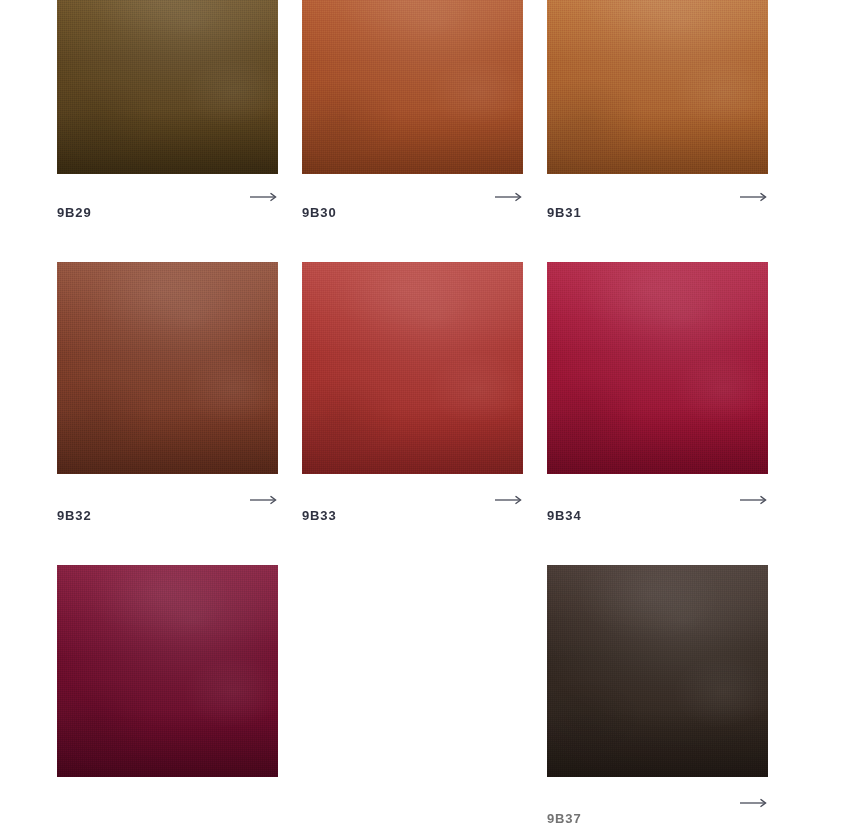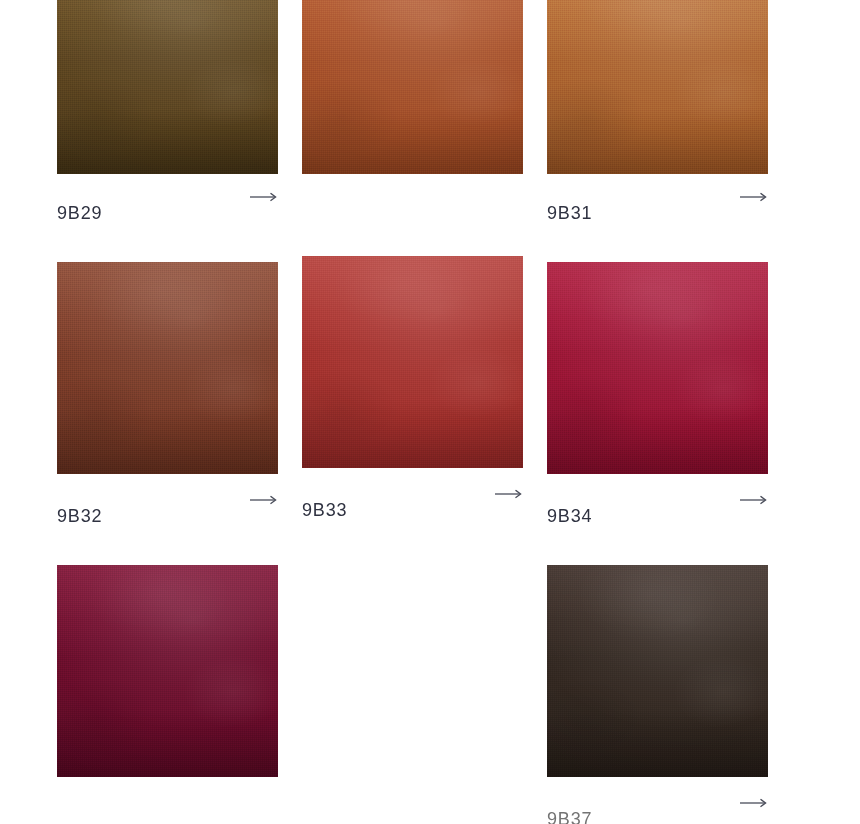--- a/index.html
+++ b/index.html
@@ -83,22 +83,22 @@
     position: absolute;
     left: 0;
     width: 221px;
     height: 20px;
     display: flex;
     align-items: center;
     justify-content: space-between;
   }
 
   .swatch-code {
-    font-size: 18px;
-    font-weight: 400;
+    font-size: 13px;
+    font-weight: 700;
     letter-spacing: 0.85px;
     color: #2f3241;
     line-height: 20px;
     white-space: nowrap;
     margin-top: 32px;
   }
 
   .swatch-arrow {
     display: block;
     width: 28px;
@@ -129,20 +129,29 @@
       </span>
     </div>
   </div>
 
   <div class="swatch-card" style="left:302px; top:-30px;">
     <div class="swatch-image" style="height: 204px; background: linear-gradient(178deg, rgb(187, 99, 55) 0%, rgb(169, 82, 42) 42%, rgb(169, 82, 42) 68%, rgb(138, 63, 29) 100%);">
       <div class="mottle"></div>
       <div class="weave"></div>
       <div class="sheen"></div>
     </div>
+    <div class="swatch-meta" style="top:217px;">
+      <span class="swatch-code" style="color: rgb(47, 50, 65);">9B30</span>
+      <span class="swatch-arrow" style="color: rgb(74, 77, 90);">
+        <svg viewBox="0 0 28 10" width="28" height="10" aria-hidden="true">
+          <path d="M0 5 H25" stroke="currentColor" stroke-width="1.3" fill="none"></path>
+          <path d="M21 1.6 L25.6 5 L21 8.4" stroke="currentColor" stroke-width="1.3" fill="none" stroke-linecap="square"></path>
+        </svg>
+      </span>
+    </div>
   </div>
 
   <div class="swatch-card" style="left:547px; top:-30px;">
     <div class="swatch-image" style="height: 204px; background: linear-gradient(178deg, rgb(194, 124, 66) 0%, rgb(175, 102, 48) 42%, rgb(175, 102, 48) 68%, rgb(143, 78, 32) 100%);">
       <div class="mottle"></div>
       <div class="weave"></div>
       <div class="sheen"></div>
     </div>
     <div class="swatch-meta" style="top:217px;gap:8px;">
       <span class="swatch-code" style="color: rgb(47, 50, 65);">9B31</span>
@@ -165,21 +174,21 @@
       <span class="swatch-code" style="color: rgb(47, 50, 65);">9B32</span>
       <span class="swatch-arrow" style="color: rgb(74, 77, 90);">
         <svg viewBox="0 0 28 10" width="28" height="10" aria-hidden="true">
           <path d="M0 5 H25" stroke="currentColor" stroke-width="1.3" fill="none"></path>
           <path d="M21 1.6 L25.6 5 L21 8.4" stroke="currentColor" stroke-width="1.3" fill="none" stroke-linecap="square"></path>
         </svg>
       </span>
     </div>
   </div>
 
-  <div class="swatch-card" style="left:302px; top:256px;">
+  <div class="swatch-card" style="left:302px; top:262px;">
     <div class="swatch-image" style="height: 212px; background: linear-gradient(178deg, rgb(185, 71, 66) 0%, rgb(168, 51, 47) 42%, rgb(168, 51, 47) 68%, rgb(138, 36, 35) 100%);">
       <div class="mottle"></div>
       <div class="weave"></div>
       <div class="sheen"></div>
     </div>
     <div class="swatch-meta" style="top:228px;">
       <span class="swatch-code" style="color: rgb(47, 50, 65);">9B33</span>
       <span class="swatch-arrow" style="color: rgb(74, 77, 90);">
         <svg viewBox="0 0 28 10" width="28" height="10" aria-hidden="true">
           <path d="M0 5 H25" stroke="currentColor" stroke-width="1.3" fill="none"></path>

